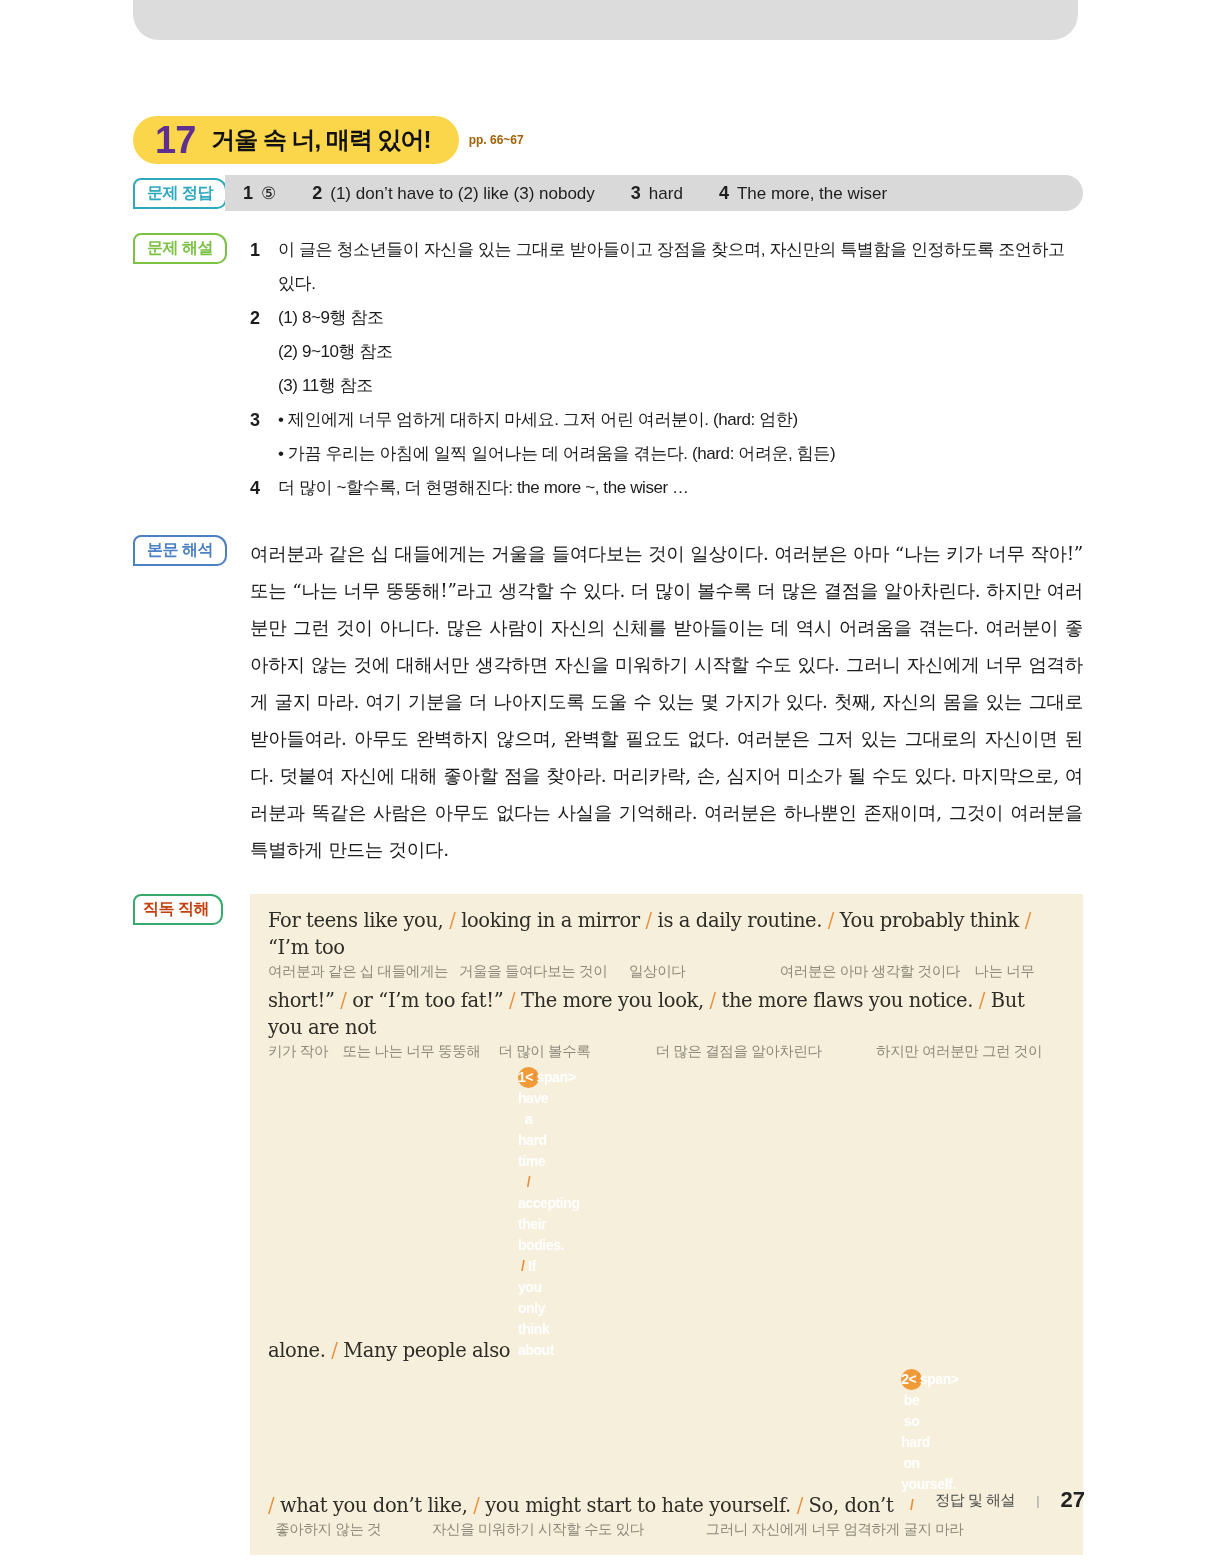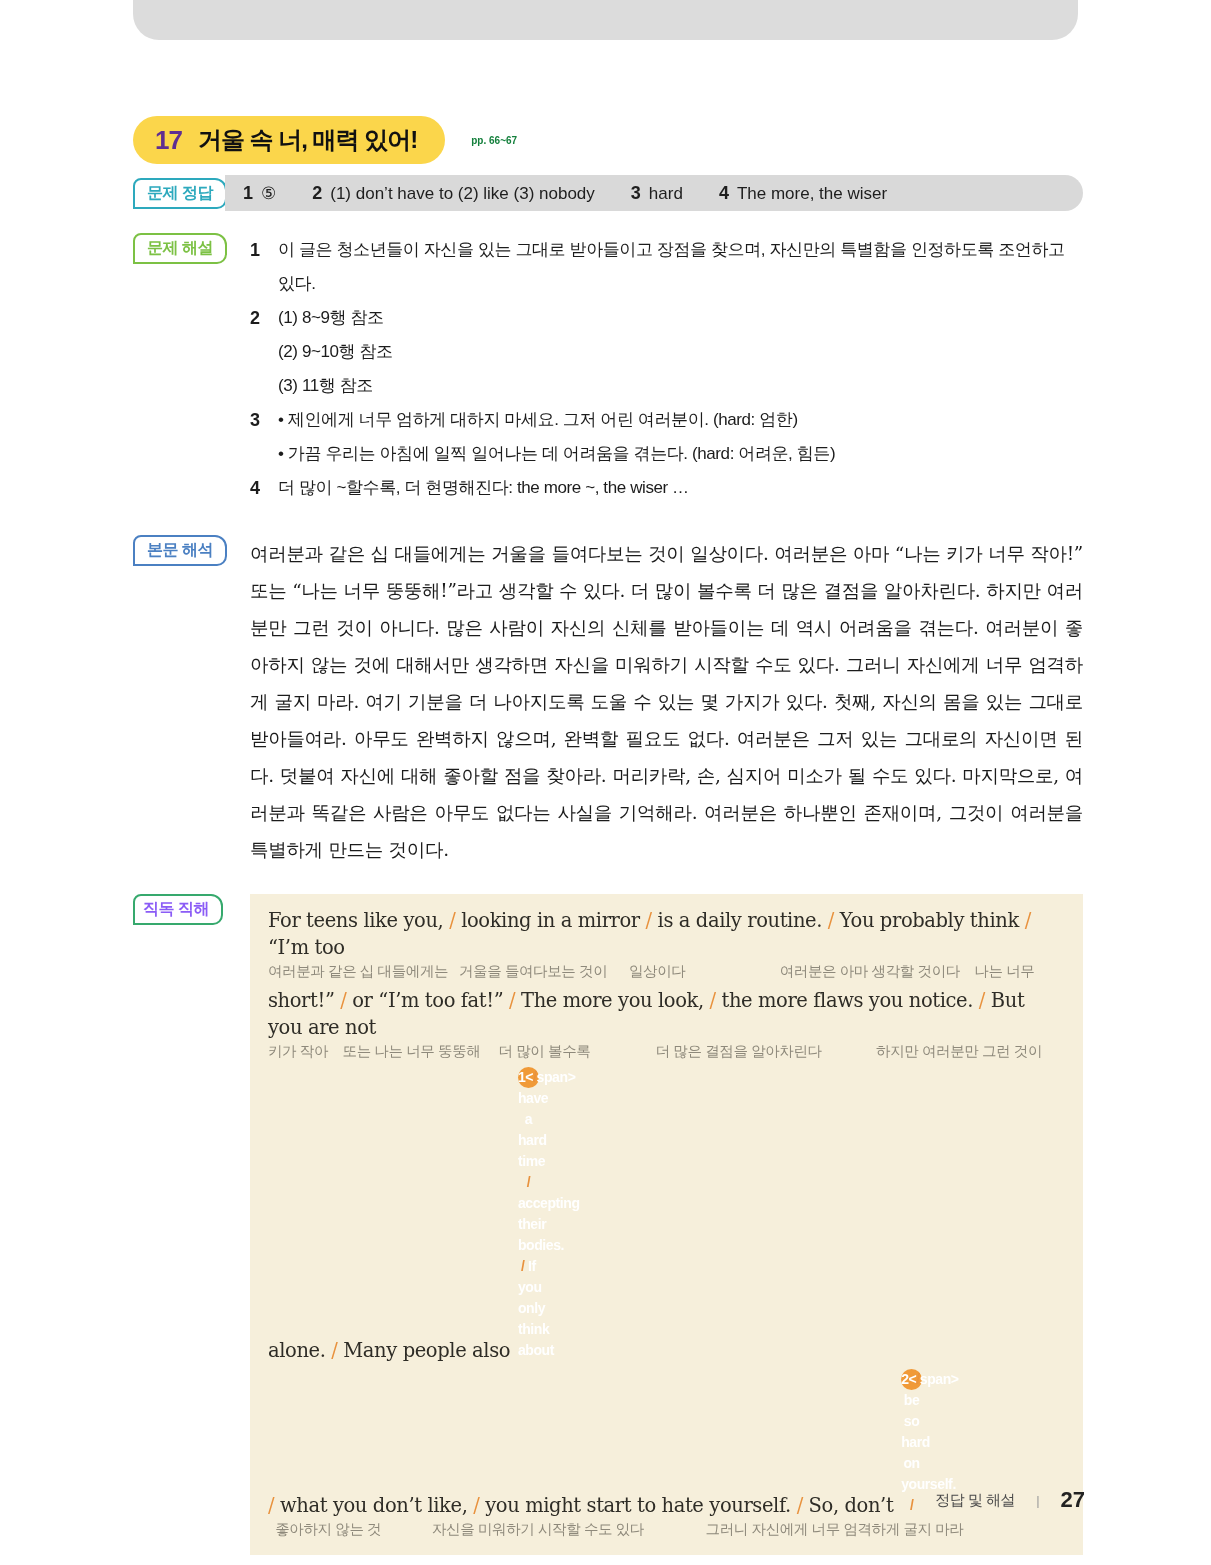--- a/index.html
+++ b/index.html
@@ -6,31 +6,31 @@
   .page{position:relative;width:1211px;height:1565px;background:#fff;overflow:hidden;
         font-family:"Liberation Sans",sans-serif;color:#222;}
   .top-band{position:absolute;top:0;left:133px;width:945px;height:40px;background:#dcdcdc;
             border-radius:0 0 26px 26px;}
   .content{position:absolute;top:0;left:133px;width:950px;}
 
   
   .title-row{margin-top:116px;display:flex;align-items:center;}
   .title-badge{display:inline-flex;align-items:center;gap:16px;background:#fbd64b;
                border-radius:24px;padding:6px 28px 6px 22px;height:36px;}
-  .lesson-num{color:#5f2e91;font-size:26px;font-weight:800;letter-spacing:-1px;}
+  .lesson-num{color:#5f2e91;font-size:38px;font-weight:800;letter-spacing:-1px;}
   .lesson-title{color:#111;font-size:24px;font-weight:800;letter-spacing:-1px;}
-  .lesson-pages{margin-left:26px;color:#15803d;font-size:10px;font-weight:700;}
+  .lesson-pages{margin-left:10px;color:#a16207;font-size:12px;font-weight:700;}
 
   
   .tab{display:inline-block;background:#fff;border:2px solid;border-radius:8px 12px 10px 0;
        padding:5px 12px 6px 12px;font-size:16px;font-weight:800;letter-spacing:-0.5px;line-height:1;}
   .c-teal{color:#2da9bd;border-color:#2da9bd;}
   .c-green{color:#7cc144;border-color:#7cc144;}
   .c-blue{color:#4b80c2;border-color:#4b80c2;}
-  .c-green2{color:#8b5cf6;border-color:#36a96d;padding-left:8px;}
+  .c-green2{color:#c2410c;border-color:#36a96d;padding-left:8px;}
 
   .row{display:flex;align-items:flex-start;}
   .row .label-col{flex:0 0 117px;}
   .row .body-col{flex:1;min-width:0;}
 
   
   .answer-row{margin-top:11px;align-items:center;}
   .answer-bar{flex:1;display:flex;align-items:center;background:#d9d9d9;
               border-radius:0 18px 18px 0;height:36px;padding-left:18px;gap:36px;margin-left:-2px;}
   .answer-item{font-size:17px;color:#1e1e1e;white-space:nowrap;}

